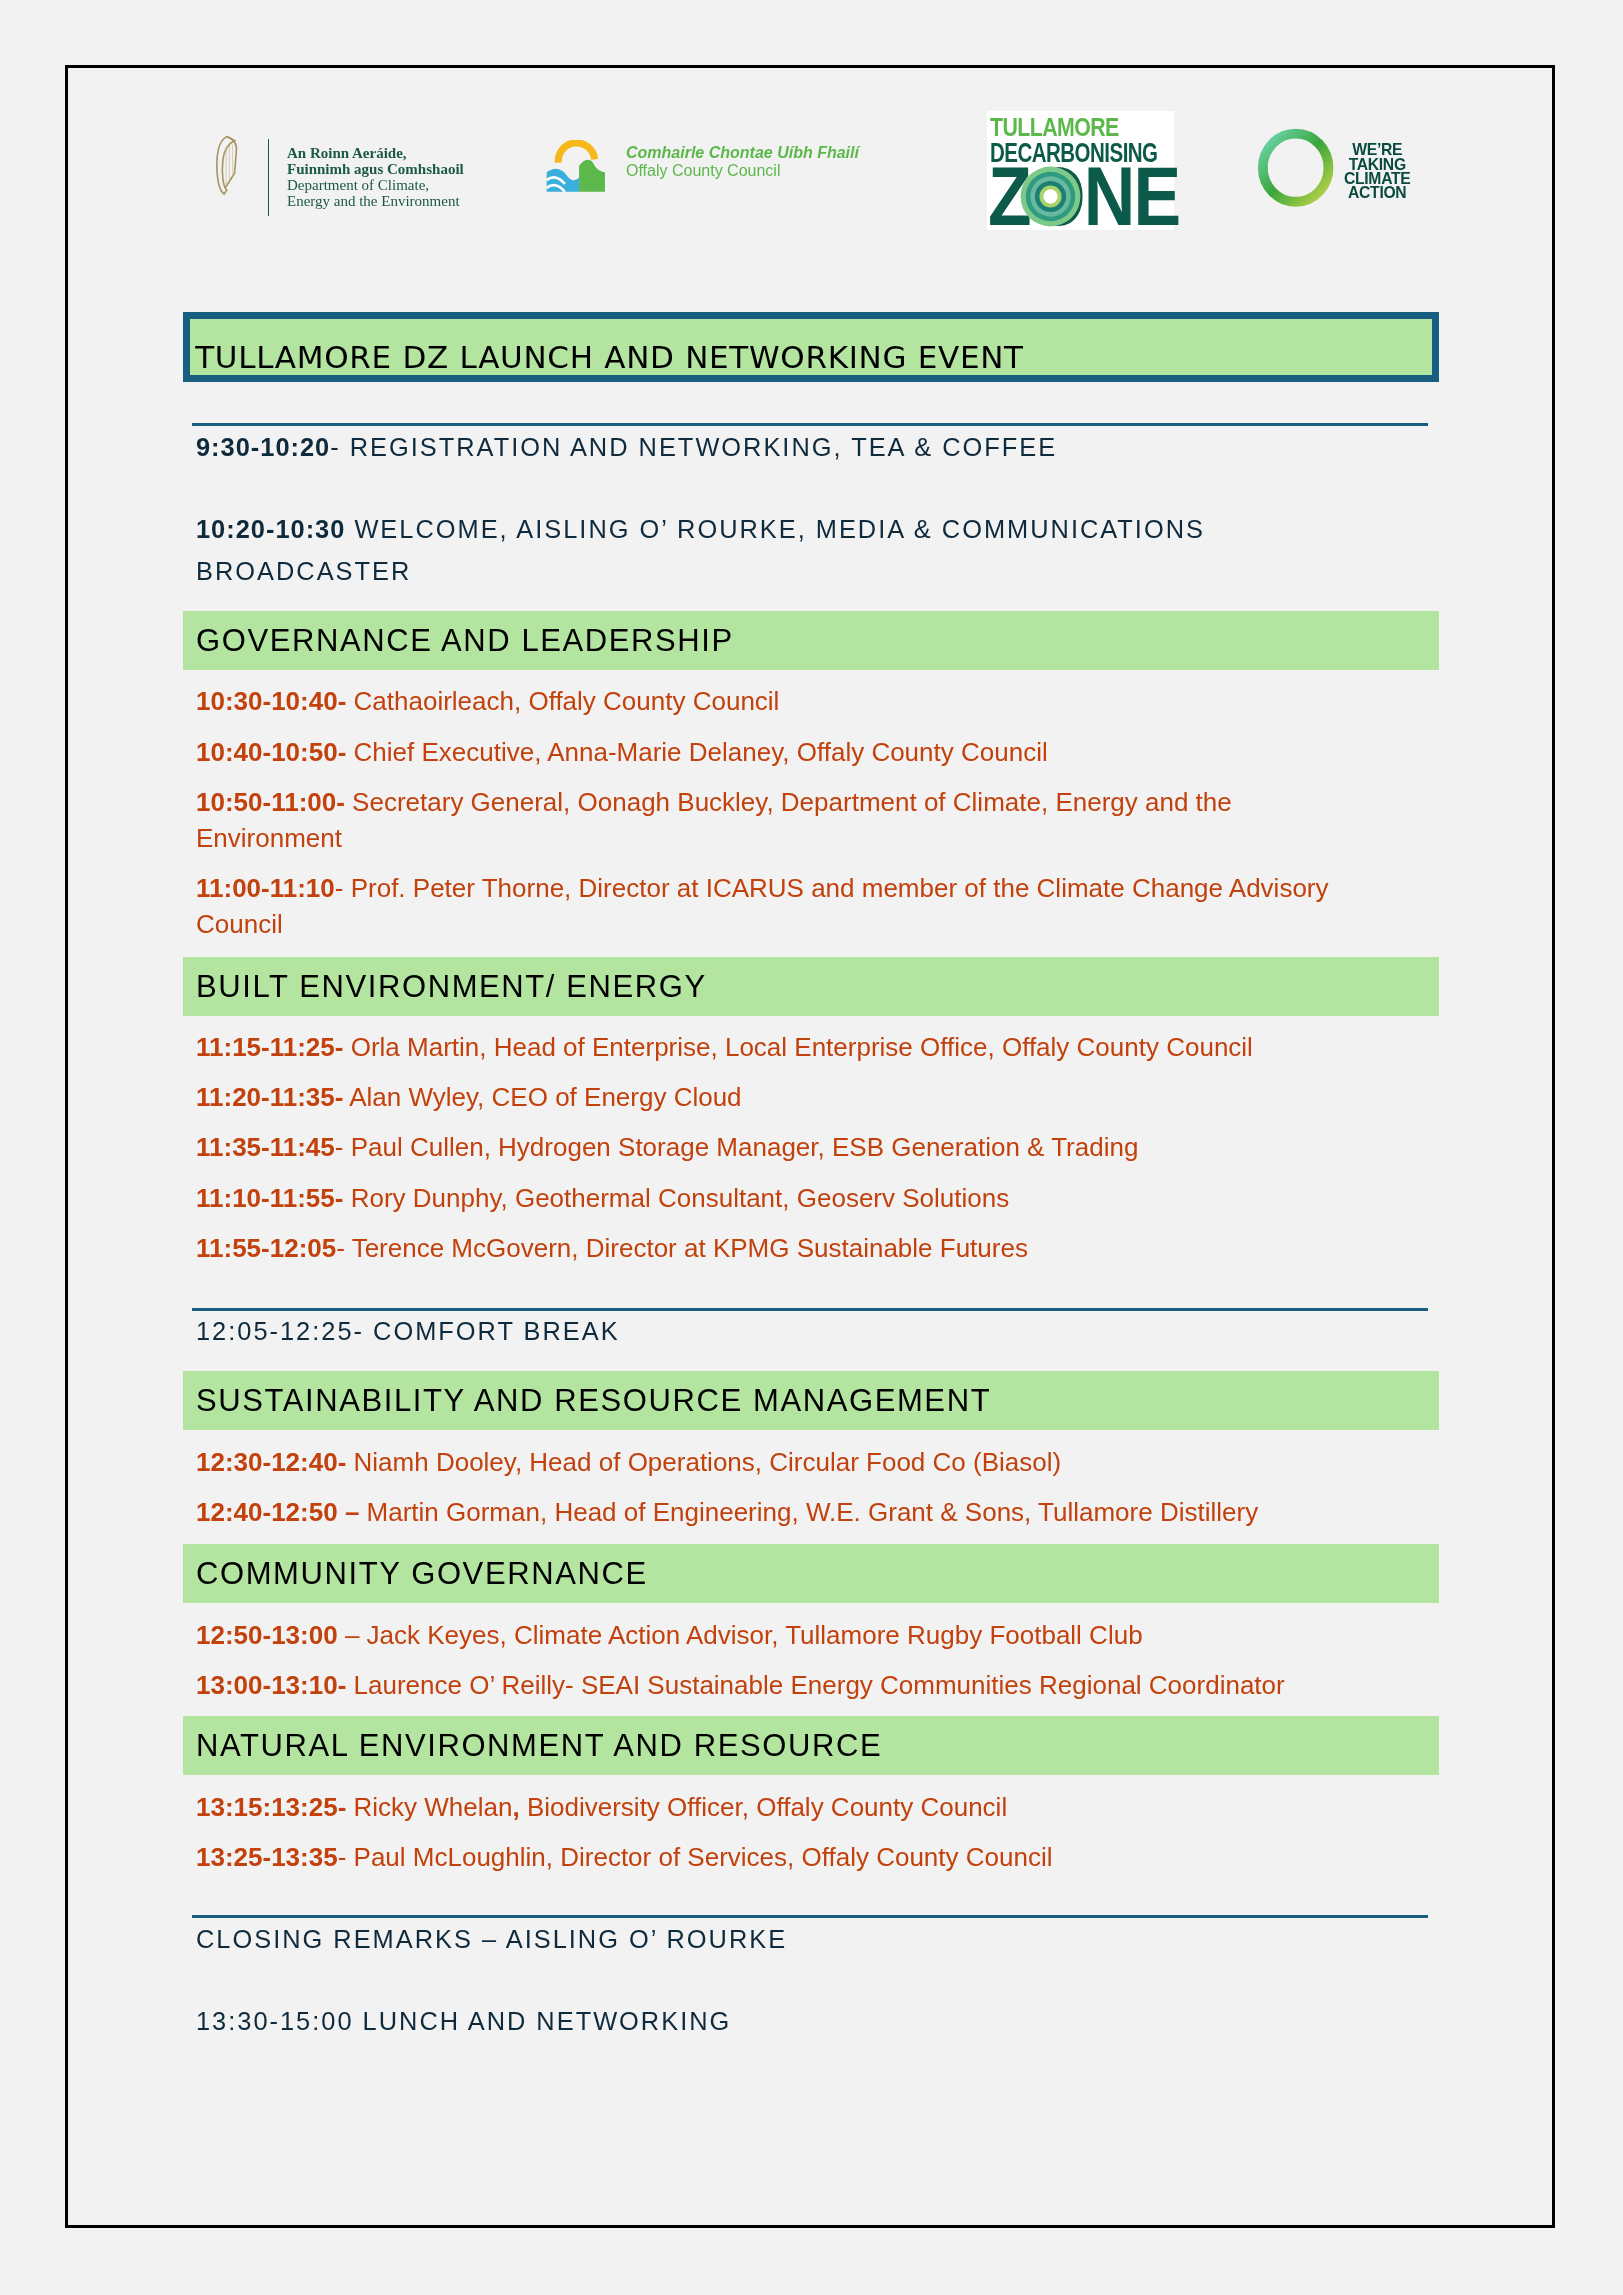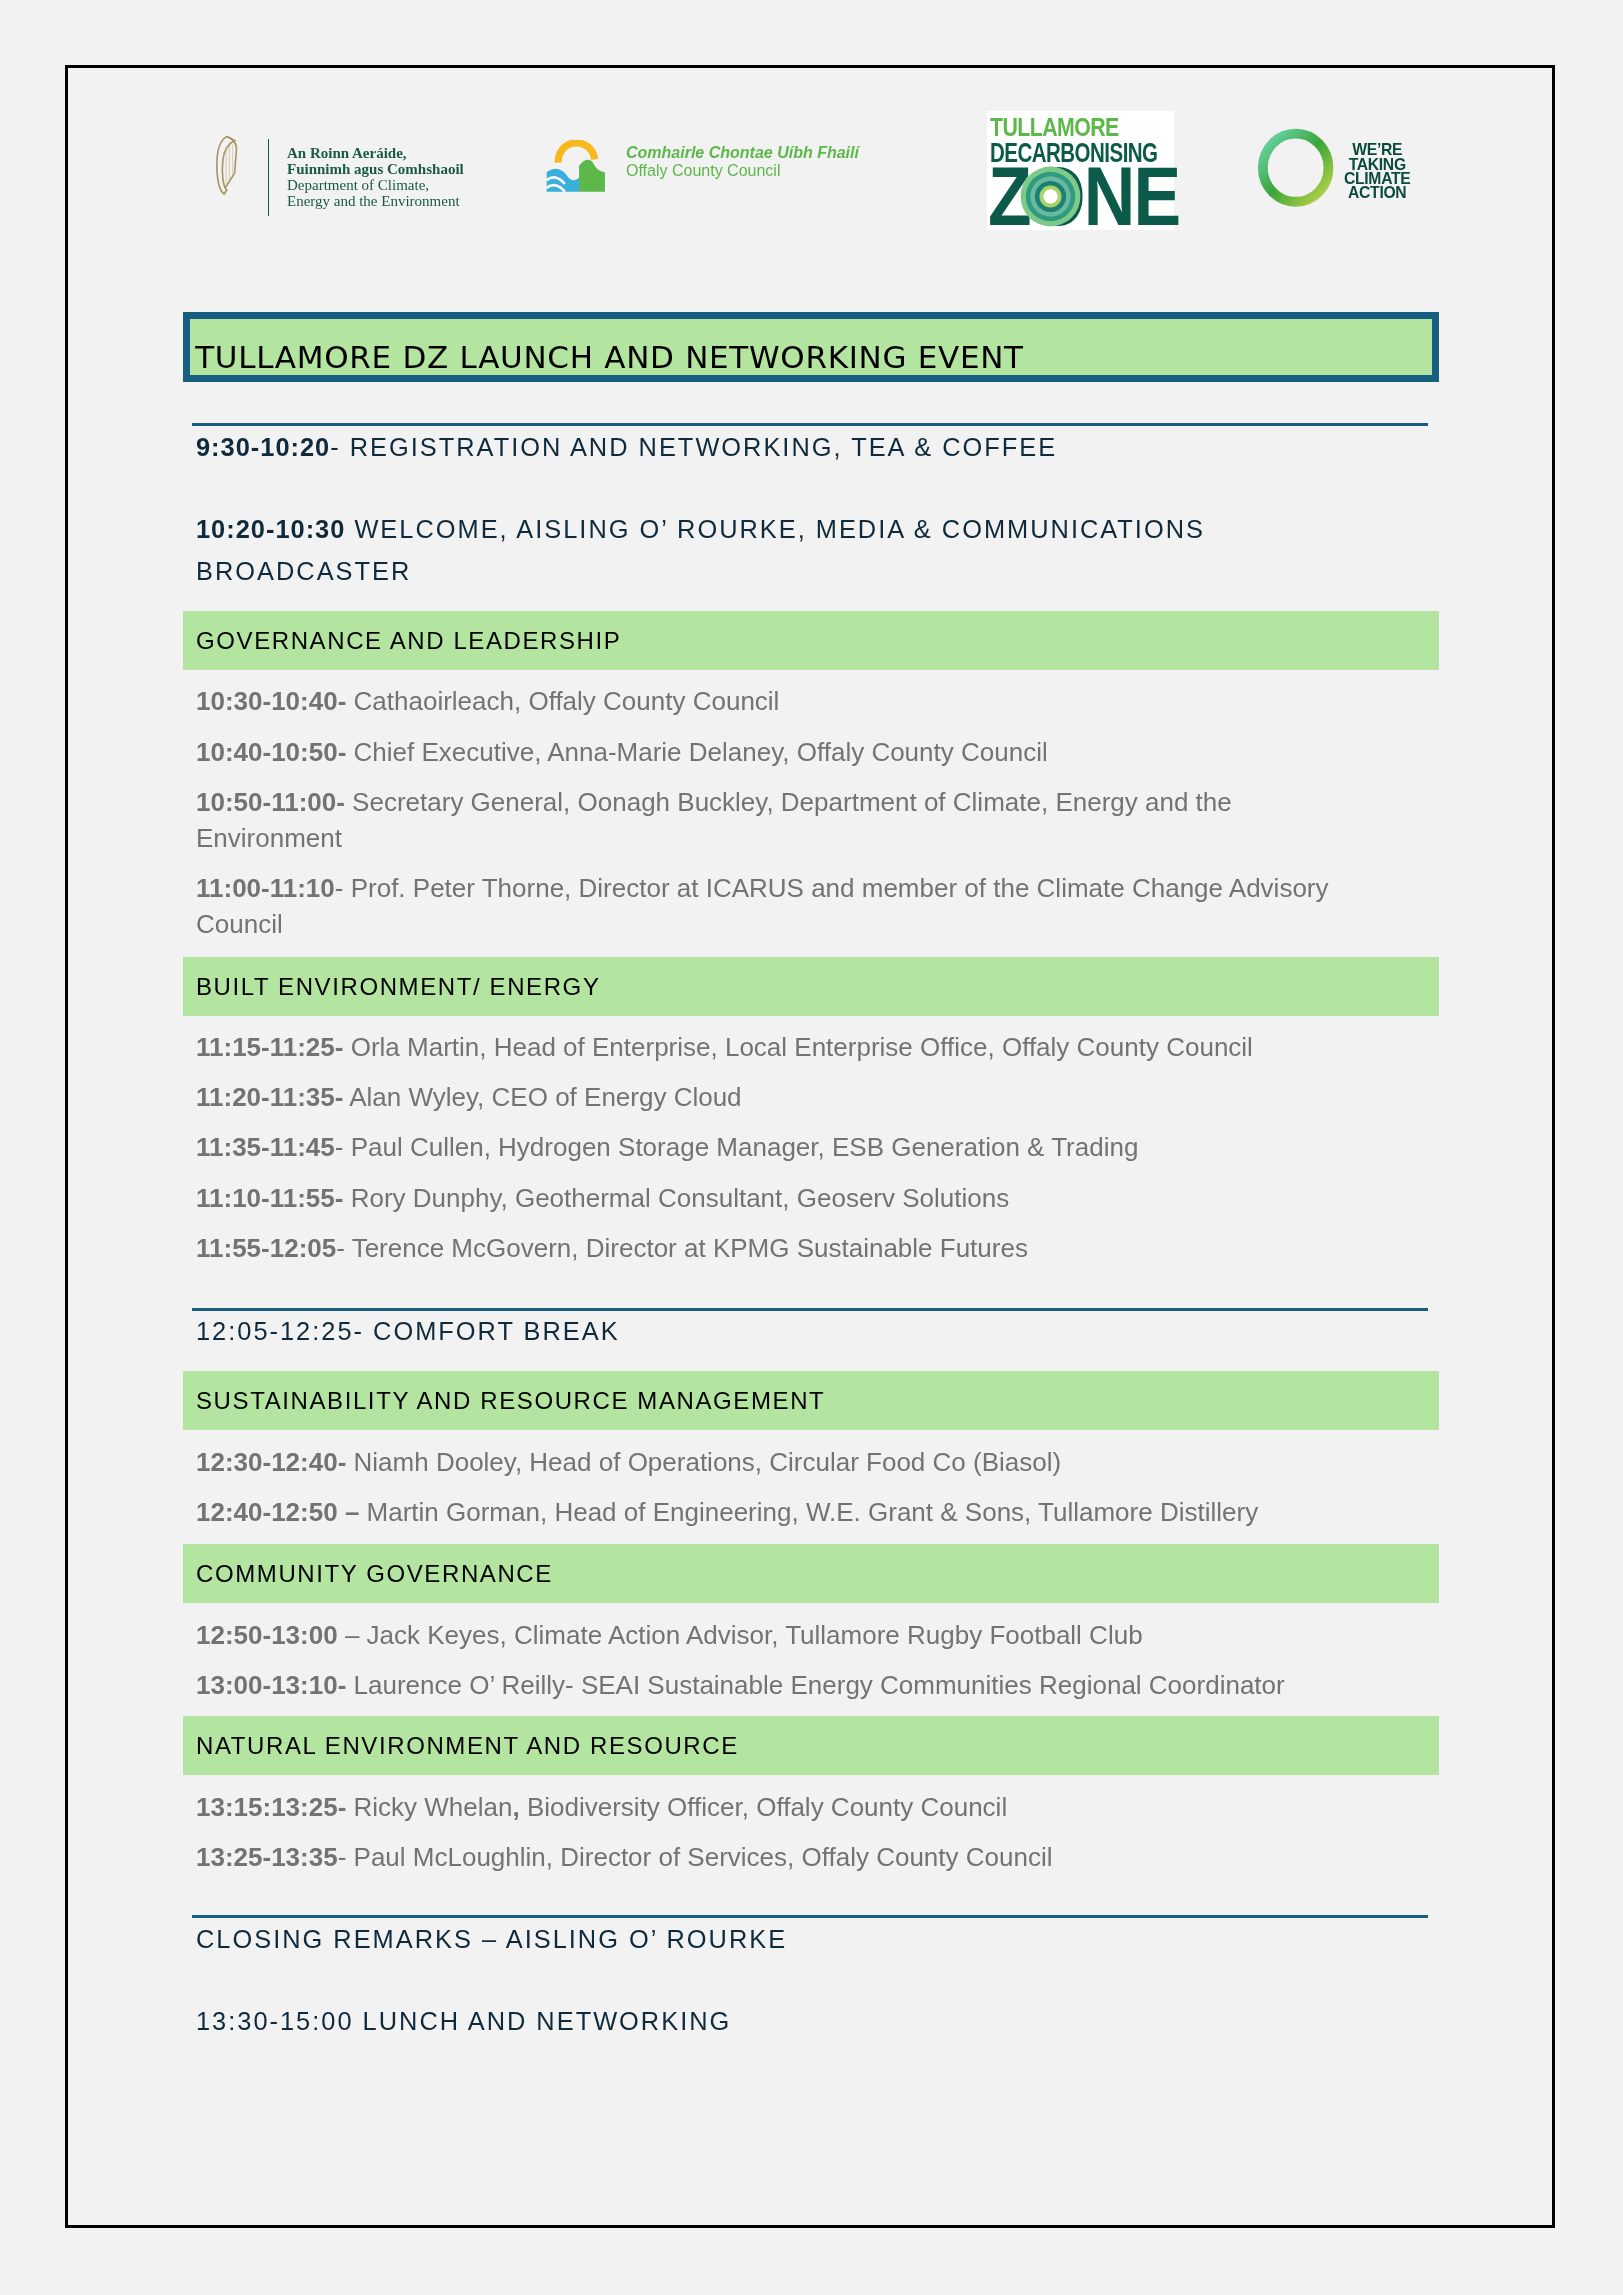--- a/index.html
+++ b/index.html
@@ -40,23 +40,23 @@
 
   .rule { position:absolute; left:192px; width:1236px; height:2.6px; background:#175e80; }
 
   .agenda-text { position:absolute; left:196px; font-size:25.4px; color:#0e2a3c; letter-spacing:2px; white-space:nowrap; }
   .agenda-text .t { font-weight:bold; letter-spacing:1px; }
 
   .section-band {
     position:absolute; left:183px; width:1256px; height:59px; background:#b3e5a0;
     display:flex; align-items:center; padding-left:13px; box-sizing:border-box;
   }
-  .section-band span { font-size:24px; color:#000; letter-spacing:1.6px; }
+  .section-band span { font-size:31px; color:#000; letter-spacing:1.6px; }
 
-  .item { position:absolute; left:196px; font-size:26px; color:#737373; white-space:nowrap; line-height:37px; }
+  .item { position:absolute; left:196px; font-size:26px; color:#c2410c; white-space:nowrap; line-height:37px; }
   .item .t { font-weight:bold; }
 </style>
 </head>
 <body>
 
 <div class="page-border"></div>
 
 <div class="abs logo-dept">
   <svg class="harp" viewBox="0 0 36 95">
     <path d="M18 4 C6 10 2 30 3 55 C4 75 8 88 14 92 L18 86 C12 80 10 60 12 40 C14 22 22 14 30 10 Z" fill="none" stroke="#a89464" stroke-width="2.5"></path>

